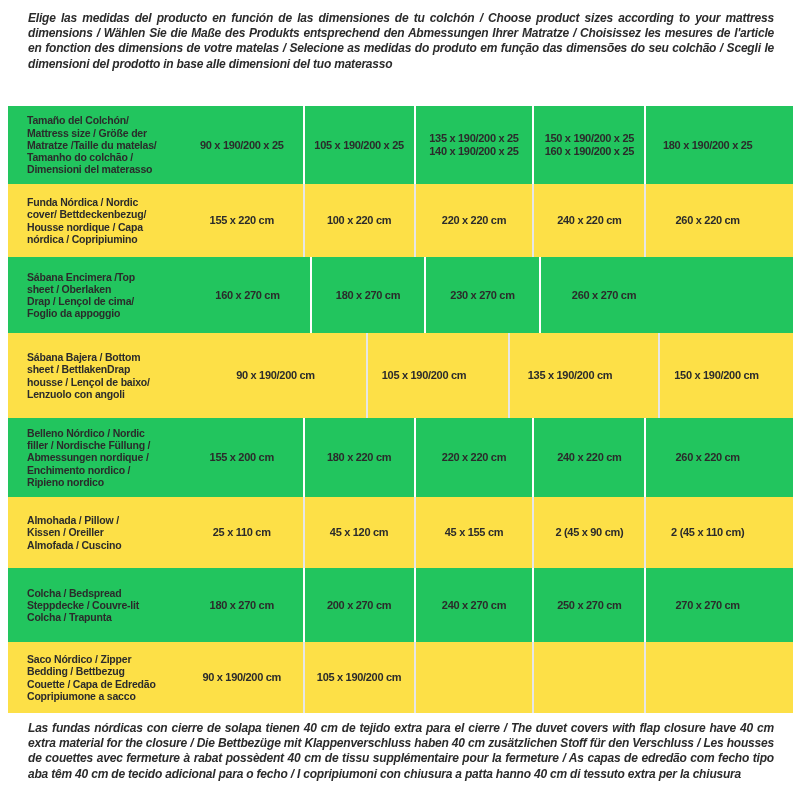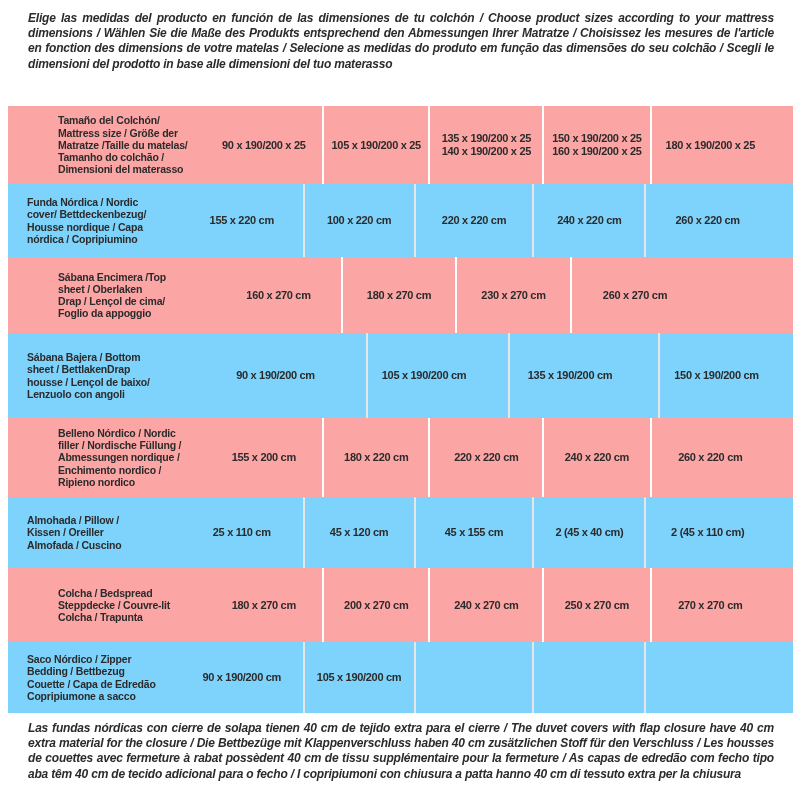--- a/index.html
+++ b/index.html
@@ -9,22 +9,22 @@
   .note {
     position:absolute; left:28px; width:746px;
     font-weight:bold; font-size:12px; line-height:15.2px;
     letter-spacing:-0.2px; text-align:justify; color:#2b2b2b;font-style:italic;
   }
   .note.intro  { top:11px; }
   .note.footer { top:721px; }
 
   .size-table { position:absolute; left:8px; top:106px; width:785px; }
 
-  .trow { display:flex; width:785px; background:#7dd3fc; }
-  .trow.shade { background:#fca5a5;padding-left:31px; }
+  .trow { display:flex; width:785px; background:#fde047; }
+  .trow.shade { background:#22c55e; }
 
   .cell {
     display:flex; align-items:center; justify-content:center;
     text-align:center; white-space:pre-line;
     font-weight:bold; font-size:11px; line-height:13px;
     letter-spacing:-0.3px; color:#2b2b2b;
   }
   .cell.label {
     justify-content:flex-start; text-align:left;
     padding-left:19px; padding-right:4px;
@@ -121,21 +121,21 @@
     <div class="cell c5 sep">260 x 220 cm</div>
   </div>
 
   <div class="trow r5">
     <div class="cell label c0">Almohada  / Pillow /
 Kissen / Oreiller
 Almofada / Cuscino</div>
     <div class="cell c1">25 x 110 cm</div>
     <div class="cell c2 sep">45 x 120 cm</div>
     <div class="cell c3 sep">45 x 155 cm</div>
-    <div class="cell c4 sep">2 (45 x 40 cm)</div>
+    <div class="cell c4 sep">2 (45 x 90 cm)</div>
     <div class="cell c5 sep">2 (45 x 110 cm)</div>
   </div>
 
   <div class="trow shade r6">
     <div class="cell label c0">Colcha / Bedspread
 Steppdecke / Couvre-lit
 Colcha / Trapunta</div>
     <div class="cell c1">180 x 270 cm</div>
     <div class="cell c2 sep">200 x 270 cm</div>
     <div class="cell c3 sep">240 x 270 cm</div>

